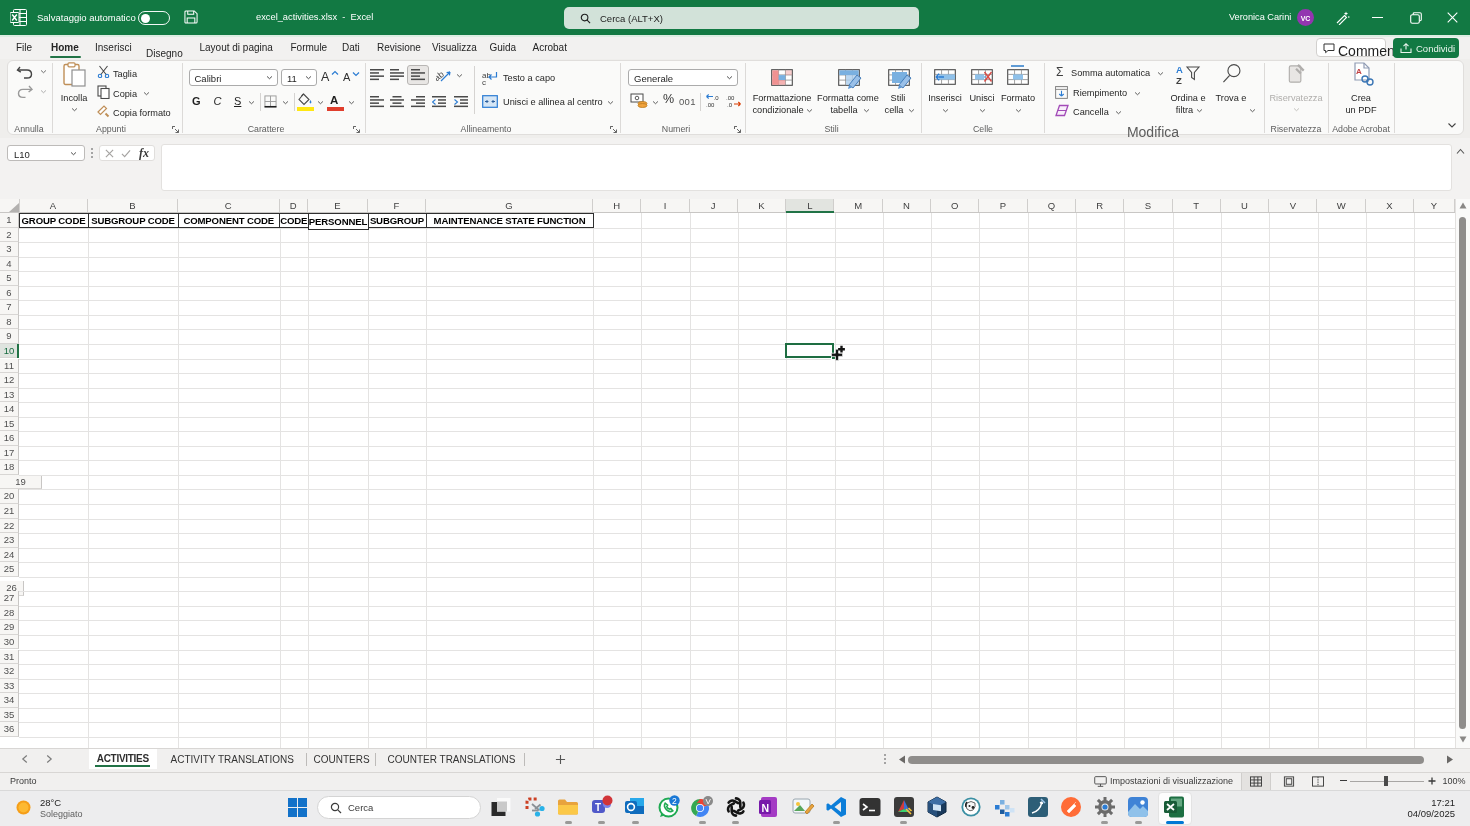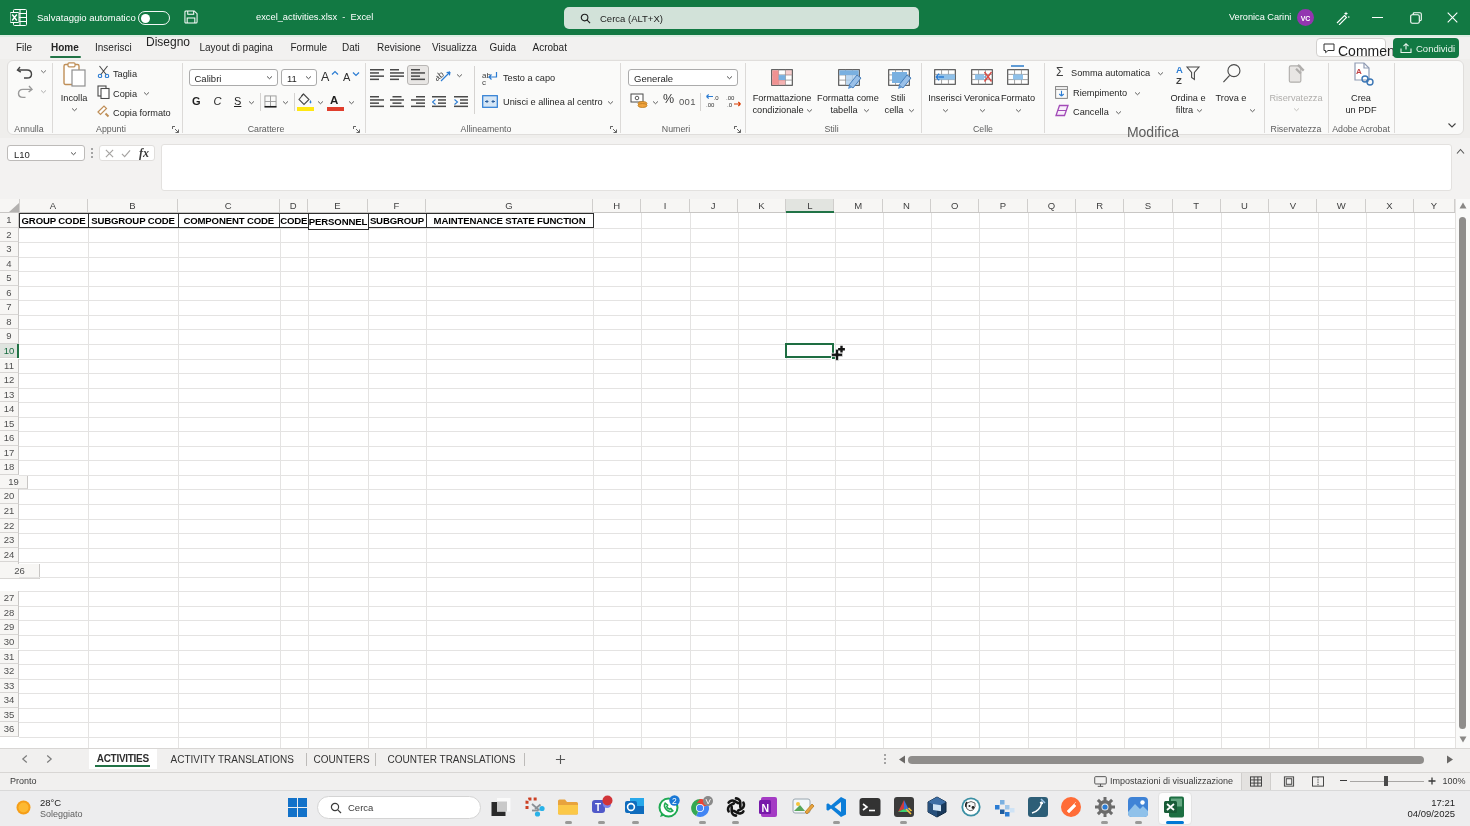--- a/index.html
+++ b/index.html
@@ -44,21 +44,21 @@
     <rect x="0.7" y="2.7" width="8.6" height="8.6" rx="1.6" fill="none" stroke="#fff" stroke-width="1.1"></rect>
     <path d="M3.2 2.7 L3.2 1.9 Q3.2 0.7 4.4 0.7 L10 0.7 Q11.3 0.7 11.3 1.9 L11.3 7.6 Q11.3 8.8 10.1 8.8 L9.3 8.8" fill="none" stroke="#fff" stroke-width="1.1"></path>
   </svg>
 <svg class="abs" style="left:1447px;top:12px" width="11" height="11" viewBox="0 0 11 11">
     <path d="M0.7 0.7 L10.3 10.3 M10.3 0.7 L0.7 10.3" stroke="#fff" stroke-width="1.1"></path>
   </svg>
 <div class="abs" style="left:0;top:37px;width:1470px;height:21.5px;background:#f2f1f0"></div>
 <div class="abs" style="left:16px;top:43px;font-size:10px;color:#252525;font-weight:400;white-space:nowrap;line-height:1;">File</div>
 <div class="abs" style="left:51px;top:43px;font-size:10px;color:#252525;font-weight:600;white-space:nowrap;line-height:1;">Home</div>
 <div class="abs" style="left:95px;top:43px;font-size:10px;color:#252525;font-weight:400;white-space:nowrap;line-height:1;">Inserisci</div>
-<div class="abs" style="left:146px;top:36px;font-size:12px;color:#252525;font-weight:400;white-space:nowrap;line-height:1;">Disegno</div>
+<div class="abs" style="left:146px;top:49px;font-size:10px;color:#252525;font-weight:400;white-space:nowrap;line-height:1;">Disegno</div>
 <div class="abs" style="left:199.5px;top:43px;font-size:10px;color:#252525;font-weight:400;white-space:nowrap;line-height:1;">Layout di pagina</div>
 <div class="abs" style="left:290.5px;top:43px;font-size:10px;color:#252525;font-weight:400;white-space:nowrap;line-height:1;">Formule</div>
 <div class="abs" style="left:342px;top:43px;font-size:10px;color:#252525;font-weight:400;white-space:nowrap;line-height:1;">Dati</div>
 <div class="abs" style="left:377px;top:43px;font-size:10px;color:#252525;font-weight:400;white-space:nowrap;line-height:1;">Revisione</div>
 <div class="abs" style="left:432px;top:43px;font-size:10px;color:#252525;font-weight:400;white-space:nowrap;line-height:1;">Visualizza</div>
 <div class="abs" style="left:489.5px;top:43px;font-size:10px;color:#252525;font-weight:400;white-space:nowrap;line-height:1;">Guida</div>
 <div class="abs" style="left:532.5px;top:43px;font-size:10px;color:#252525;font-weight:400;white-space:nowrap;line-height:1;">Acrobat</div>
 <div class="abs" style="left:50px;top:55.5px;width:31px;height:2.6px;background:#217346;border-radius:2px"></div>
 <div class="abs" style="left:1316px;top:38px;width:70px;height:19px;background:#fff;border:1px solid #d2d0ce;border-radius:4px"></div>
 <svg class="abs" style="left:1323px;top:42.5px" width="12" height="11" viewBox="0 0 12 11">
@@ -363,21 +363,21 @@
 <svg class="abs" style="left:971px;top:69px" width="22" height="17" viewBox="0 0 22 17">
     <rect x="0.7" y="0.7" width="20.6" height="14.6" fill="#fff" stroke="#4a4a4a" stroke-width="1.1"></rect>
     <line x1="7.566666666666667" y1="0.7" x2="7.566666666666667" y2="15.3" stroke="#8a8a8a" stroke-width="0.8"></line>
     <line x1="14.433333333333334" y1="0.7" x2="14.433333333333334" y2="15.3" stroke="#8a8a8a" stroke-width="0.8"></line>
     <line x1="0.7" y1="5.4" x2="21.3" y2="5.4" stroke="#8a8a8a" stroke-width="0.8"></line>
     <line x1="0.7" y1="10.6" x2="21.3" y2="10.6" stroke="#8a8a8a" stroke-width="0.8"></line>
     <rect x="4" y="5.4" width="9" height="5.2" fill="#8fc1ea"></rect>
     <path d="M13 8.0 l2.5 0" stroke="#5f9bd5" stroke-width="1.2" fill="none"></path>
     <path d="M13.5 3 L20.5 12.5 M20.5 3 L13.5 12.5" stroke="#d94a45" stroke-width="1.4"></path>
   </svg>
-<div class="abs" style="left:882px;top:94px;width:200px;text-align:center;font-size:9.2px;color:#1f1f1f;font-weight:400;white-space:nowrap;line-height:1;">Veronica</div>
+<div class="abs" style="left:882px;top:94px;width:200px;text-align:center;font-size:9.2px;color:#1f1f1f;font-weight:400;white-space:nowrap;line-height:1;">Unisci</div>
 <svg class="abs" style="left:978.5px;top:107px" width="7" height="7" viewBox="0 0 8 8">
     <path d="M1.2 2.8 L4 5.4 L6.8 2.8" fill="none" stroke="#555" stroke-width="1.1"></path>
   </svg>
 <svg class="abs" style="left:1007px;top:69px" width="22" height="17" viewBox="0 0 22 17">
     <rect x="0.7" y="0.7" width="20.6" height="14.6" fill="#fff" stroke="#4a4a4a" stroke-width="1.1"></rect>
     <line x1="7.566666666666667" y1="0.7" x2="7.566666666666667" y2="15.3" stroke="#8a8a8a" stroke-width="0.8"></line>
     <line x1="14.433333333333334" y1="0.7" x2="14.433333333333334" y2="15.3" stroke="#8a8a8a" stroke-width="0.8"></line>
     <line x1="0.7" y1="5.4" x2="21.3" y2="5.4" stroke="#8a8a8a" stroke-width="0.8"></line>
     <line x1="0.7" y1="10.6" x2="21.3" y2="10.6" stroke="#8a8a8a" stroke-width="0.8"></line>
     <rect x="6" y="5.4" width="10" height="5.2" fill="#8fc1ea"></rect>
@@ -513,28 +513,28 @@
 <div class="abs" style="left:0;top:343.95000000000005px;width:19px;height:14.550000000000011px;background:#dfe4df;border-bottom:1px solid #d8d6d4;border-right:1px solid #c8c6c4;font-size:9.5px;color:#156b3e;display:flex;align-items:center;justify-content:center;line-height:1">10</div>
 <div class="abs" style="left:16.5px;top:343.95000000000005px;width:2.5px;height:14.550000000000011px;background:#217346"></div>
 <div class="abs" style="left:0;top:358.5px;width:19px;height:14.550000000000011px;background:#f7f6f4;border-bottom:1px solid #d8d6d4;border-right:1px solid #c8c6c4;font-size:9.5px;color:#4f4f4f;display:flex;align-items:center;justify-content:center;line-height:1">11</div>
 <div class="abs" style="left:0;top:373.05px;width:19px;height:14.550000000000011px;background:#f7f6f4;border-bottom:1px solid #d8d6d4;border-right:1px solid #c8c6c4;font-size:9.5px;color:#4f4f4f;display:flex;align-items:center;justify-content:center;line-height:1">12</div>
 <div class="abs" style="left:0;top:387.6px;width:19px;height:14.550000000000011px;background:#f7f6f4;border-bottom:1px solid #d8d6d4;border-right:1px solid #c8c6c4;font-size:9.5px;color:#4f4f4f;display:flex;align-items:center;justify-content:center;line-height:1">13</div>
 <div class="abs" style="left:0;top:402.15px;width:19px;height:14.550000000000011px;background:#f7f6f4;border-bottom:1px solid #d8d6d4;border-right:1px solid #c8c6c4;font-size:9.5px;color:#4f4f4f;display:flex;align-items:center;justify-content:center;line-height:1">14</div>
 <div class="abs" style="left:0;top:416.70000000000005px;width:19px;height:14.550000000000011px;background:#f7f6f4;border-bottom:1px solid #d8d6d4;border-right:1px solid #c8c6c4;font-size:9.5px;color:#4f4f4f;display:flex;align-items:center;justify-content:center;line-height:1">15</div>
 <div class="abs" style="left:0;top:431.25px;width:19px;height:14.550000000000011px;background:#f7f6f4;border-bottom:1px solid #d8d6d4;border-right:1px solid #c8c6c4;font-size:9.5px;color:#4f4f4f;display:flex;align-items:center;justify-content:center;line-height:1">16</div>
 <div class="abs" style="left:0;top:445.8px;width:19px;height:14.550000000000011px;background:#f7f6f4;border-bottom:1px solid #d8d6d4;border-right:1px solid #c8c6c4;font-size:9.5px;color:#4f4f4f;display:flex;align-items:center;justify-content:center;line-height:1">17</div>
 <div class="abs" style="left:0;top:460.35px;width:19px;height:14.550000000000011px;background:#f7f6f4;border-bottom:1px solid #d8d6d4;border-right:1px solid #c8c6c4;font-size:9.5px;color:#4f4f4f;display:flex;align-items:center;justify-content:center;line-height:1">18</div>
-<div class="abs" style="left:0;top:474.90000000000003px;width:28px;height:14.550000000000011px;background:#f7f6f4;border-bottom:1px solid #d8d6d4;border-right:1px solid #c8c6c4;font-size:9.5px;color:#4f4f4f;display:flex;align-items:center;justify-content:center;line-height:1">19</div>
+<div class="abs" style="left:0;top:474.90000000000003px;width:42px;height:14.550000000000011px;background:#f7f6f4;border-bottom:1px solid #d8d6d4;border-right:1px solid #c8c6c4;font-size:9.5px;color:#4f4f4f;display:flex;align-items:center;justify-content:center;line-height:1">19</div>
 <div class="abs" style="left:0;top:489.45px;width:19px;height:14.550000000000011px;background:#f7f6f4;border-bottom:1px solid #d8d6d4;border-right:1px solid #c8c6c4;font-size:9.5px;color:#4f4f4f;display:flex;align-items:center;justify-content:center;line-height:1">20</div>
 <div class="abs" style="left:0;top:504.0px;width:19px;height:14.549999999999955px;background:#f7f6f4;border-bottom:1px solid #d8d6d4;border-right:1px solid #c8c6c4;font-size:9.5px;color:#4f4f4f;display:flex;align-items:center;justify-content:center;line-height:1">21</div>
 <div class="abs" style="left:0;top:518.55px;width:19px;height:14.549999999999955px;background:#f7f6f4;border-bottom:1px solid #d8d6d4;border-right:1px solid #c8c6c4;font-size:9.5px;color:#4f4f4f;display:flex;align-items:center;justify-content:center;line-height:1">22</div>
 <div class="abs" style="left:0;top:533.1px;width:19px;height:14.549999999999955px;background:#f7f6f4;border-bottom:1px solid #d8d6d4;border-right:1px solid #c8c6c4;font-size:9.5px;color:#4f4f4f;display:flex;align-items:center;justify-content:center;line-height:1">23</div>
 <div class="abs" style="left:0;top:547.6500000000001px;width:19px;height:14.549999999999955px;background:#f7f6f4;border-bottom:1px solid #d8d6d4;border-right:1px solid #c8c6c4;font-size:9.5px;color:#4f4f4f;display:flex;align-items:center;justify-content:center;line-height:1">24</div>
 <div class="abs" style="left:0;top:562.2px;width:19px;height:14.549999999999955px;background:#f7f6f4;border-bottom:1px solid #d8d6d4;border-right:1px solid #c8c6c4;font-size:9.5px;color:#4f4f4f;display:flex;align-items:center;justify-content:center;line-height:1">25</div>
-<div class="abs" style="left:0;top:564px;width:40px;height:14.549999999999955px;background:#f7f6f4;border-bottom:1px solid #d8d6d4;border-right:1px solid #c8c6c4;font-size:9.5px;color:#4f4f4f;display:flex;align-items:center;justify-content:center;line-height:1">26</div>
+<div class="abs" style="left:0;top:581px;width:24px;height:14.549999999999955px;background:#f7f6f4;border-bottom:1px solid #d8d6d4;border-right:1px solid #c8c6c4;font-size:9.5px;color:#4f4f4f;display:flex;align-items:center;justify-content:center;line-height:1">26</div>
 <div class="abs" style="left:0;top:591.3px;width:19px;height:14.549999999999955px;background:#f7f6f4;border-bottom:1px solid #d8d6d4;border-right:1px solid #c8c6c4;font-size:9.5px;color:#4f4f4f;display:flex;align-items:center;justify-content:center;line-height:1">27</div>
 <div class="abs" style="left:0;top:605.85px;width:19px;height:14.549999999999955px;background:#f7f6f4;border-bottom:1px solid #d8d6d4;border-right:1px solid #c8c6c4;font-size:9.5px;color:#4f4f4f;display:flex;align-items:center;justify-content:center;line-height:1">28</div>
 <div class="abs" style="left:0;top:620.4000000000001px;width:19px;height:14.549999999999955px;background:#f7f6f4;border-bottom:1px solid #d8d6d4;border-right:1px solid #c8c6c4;font-size:9.5px;color:#4f4f4f;display:flex;align-items:center;justify-content:center;line-height:1">29</div>
 <div class="abs" style="left:0;top:634.95px;width:19px;height:14.549999999999955px;background:#f7f6f4;border-bottom:1px solid #d8d6d4;border-right:1px solid #c8c6c4;font-size:9.5px;color:#4f4f4f;display:flex;align-items:center;justify-content:center;line-height:1">30</div>
 <div class="abs" style="left:0;top:649.5px;width:19px;height:14.549999999999955px;background:#f7f6f4;border-bottom:1px solid #d8d6d4;border-right:1px solid #c8c6c4;font-size:9.5px;color:#4f4f4f;display:flex;align-items:center;justify-content:center;line-height:1">31</div>
 <div class="abs" style="left:0;top:664.05px;width:19px;height:14.549999999999955px;background:#f7f6f4;border-bottom:1px solid #d8d6d4;border-right:1px solid #c8c6c4;font-size:9.5px;color:#4f4f4f;display:flex;align-items:center;justify-content:center;line-height:1">32</div>
 <div class="abs" style="left:0;top:678.6px;width:19px;height:14.549999999999955px;background:#f7f6f4;border-bottom:1px solid #d8d6d4;border-right:1px solid #c8c6c4;font-size:9.5px;color:#4f4f4f;display:flex;align-items:center;justify-content:center;line-height:1">33</div>
 <div class="abs" style="left:0;top:693.1500000000001px;width:19px;height:14.549999999999955px;background:#f7f6f4;border-bottom:1px solid #d8d6d4;border-right:1px solid #c8c6c4;font-size:9.5px;color:#4f4f4f;display:flex;align-items:center;justify-content:center;line-height:1">34</div>
 <div class="abs" style="left:0;top:707.7px;width:19px;height:14.549999999999955px;background:#f7f6f4;border-bottom:1px solid #d8d6d4;border-right:1px solid #c8c6c4;font-size:9.5px;color:#4f4f4f;display:flex;align-items:center;justify-content:center;line-height:1">35</div>
 <div class="abs" style="left:0;top:722.25px;width:19px;height:14.549999999999955px;background:#f7f6f4;border-bottom:1px solid #d8d6d4;border-right:1px solid #c8c6c4;font-size:9.5px;color:#4f4f4f;display:flex;align-items:center;justify-content:center;line-height:1">36</div>

